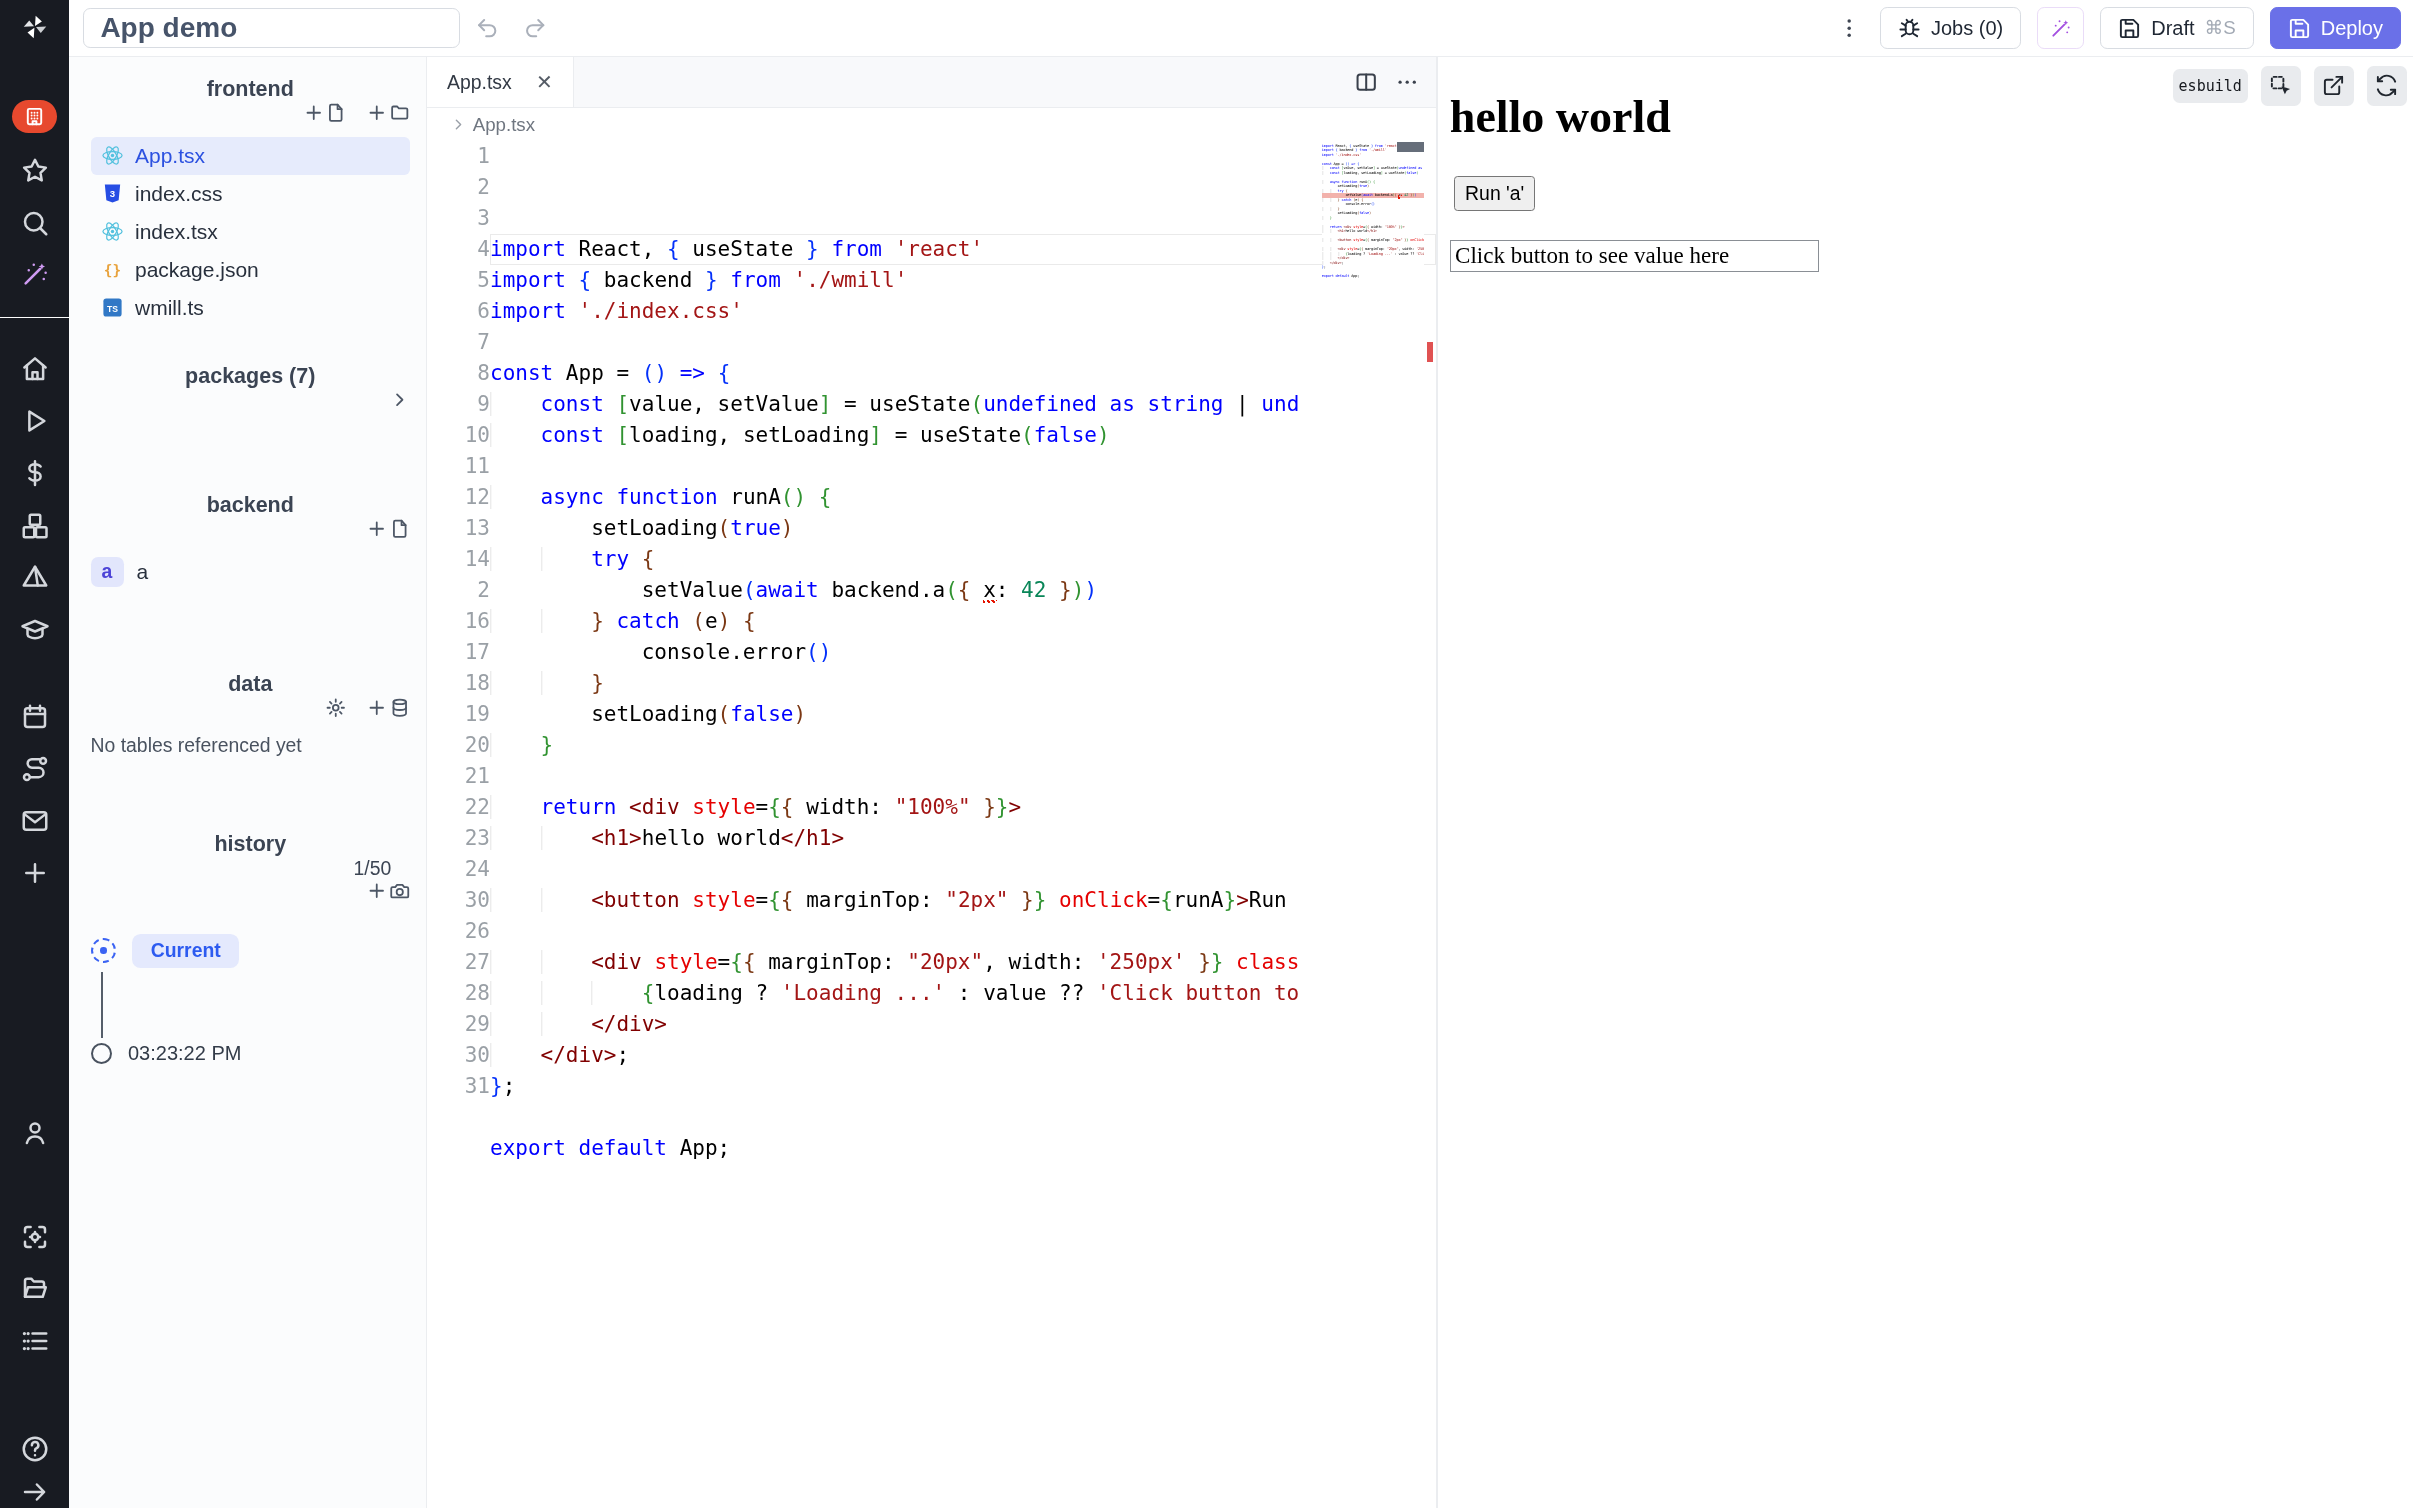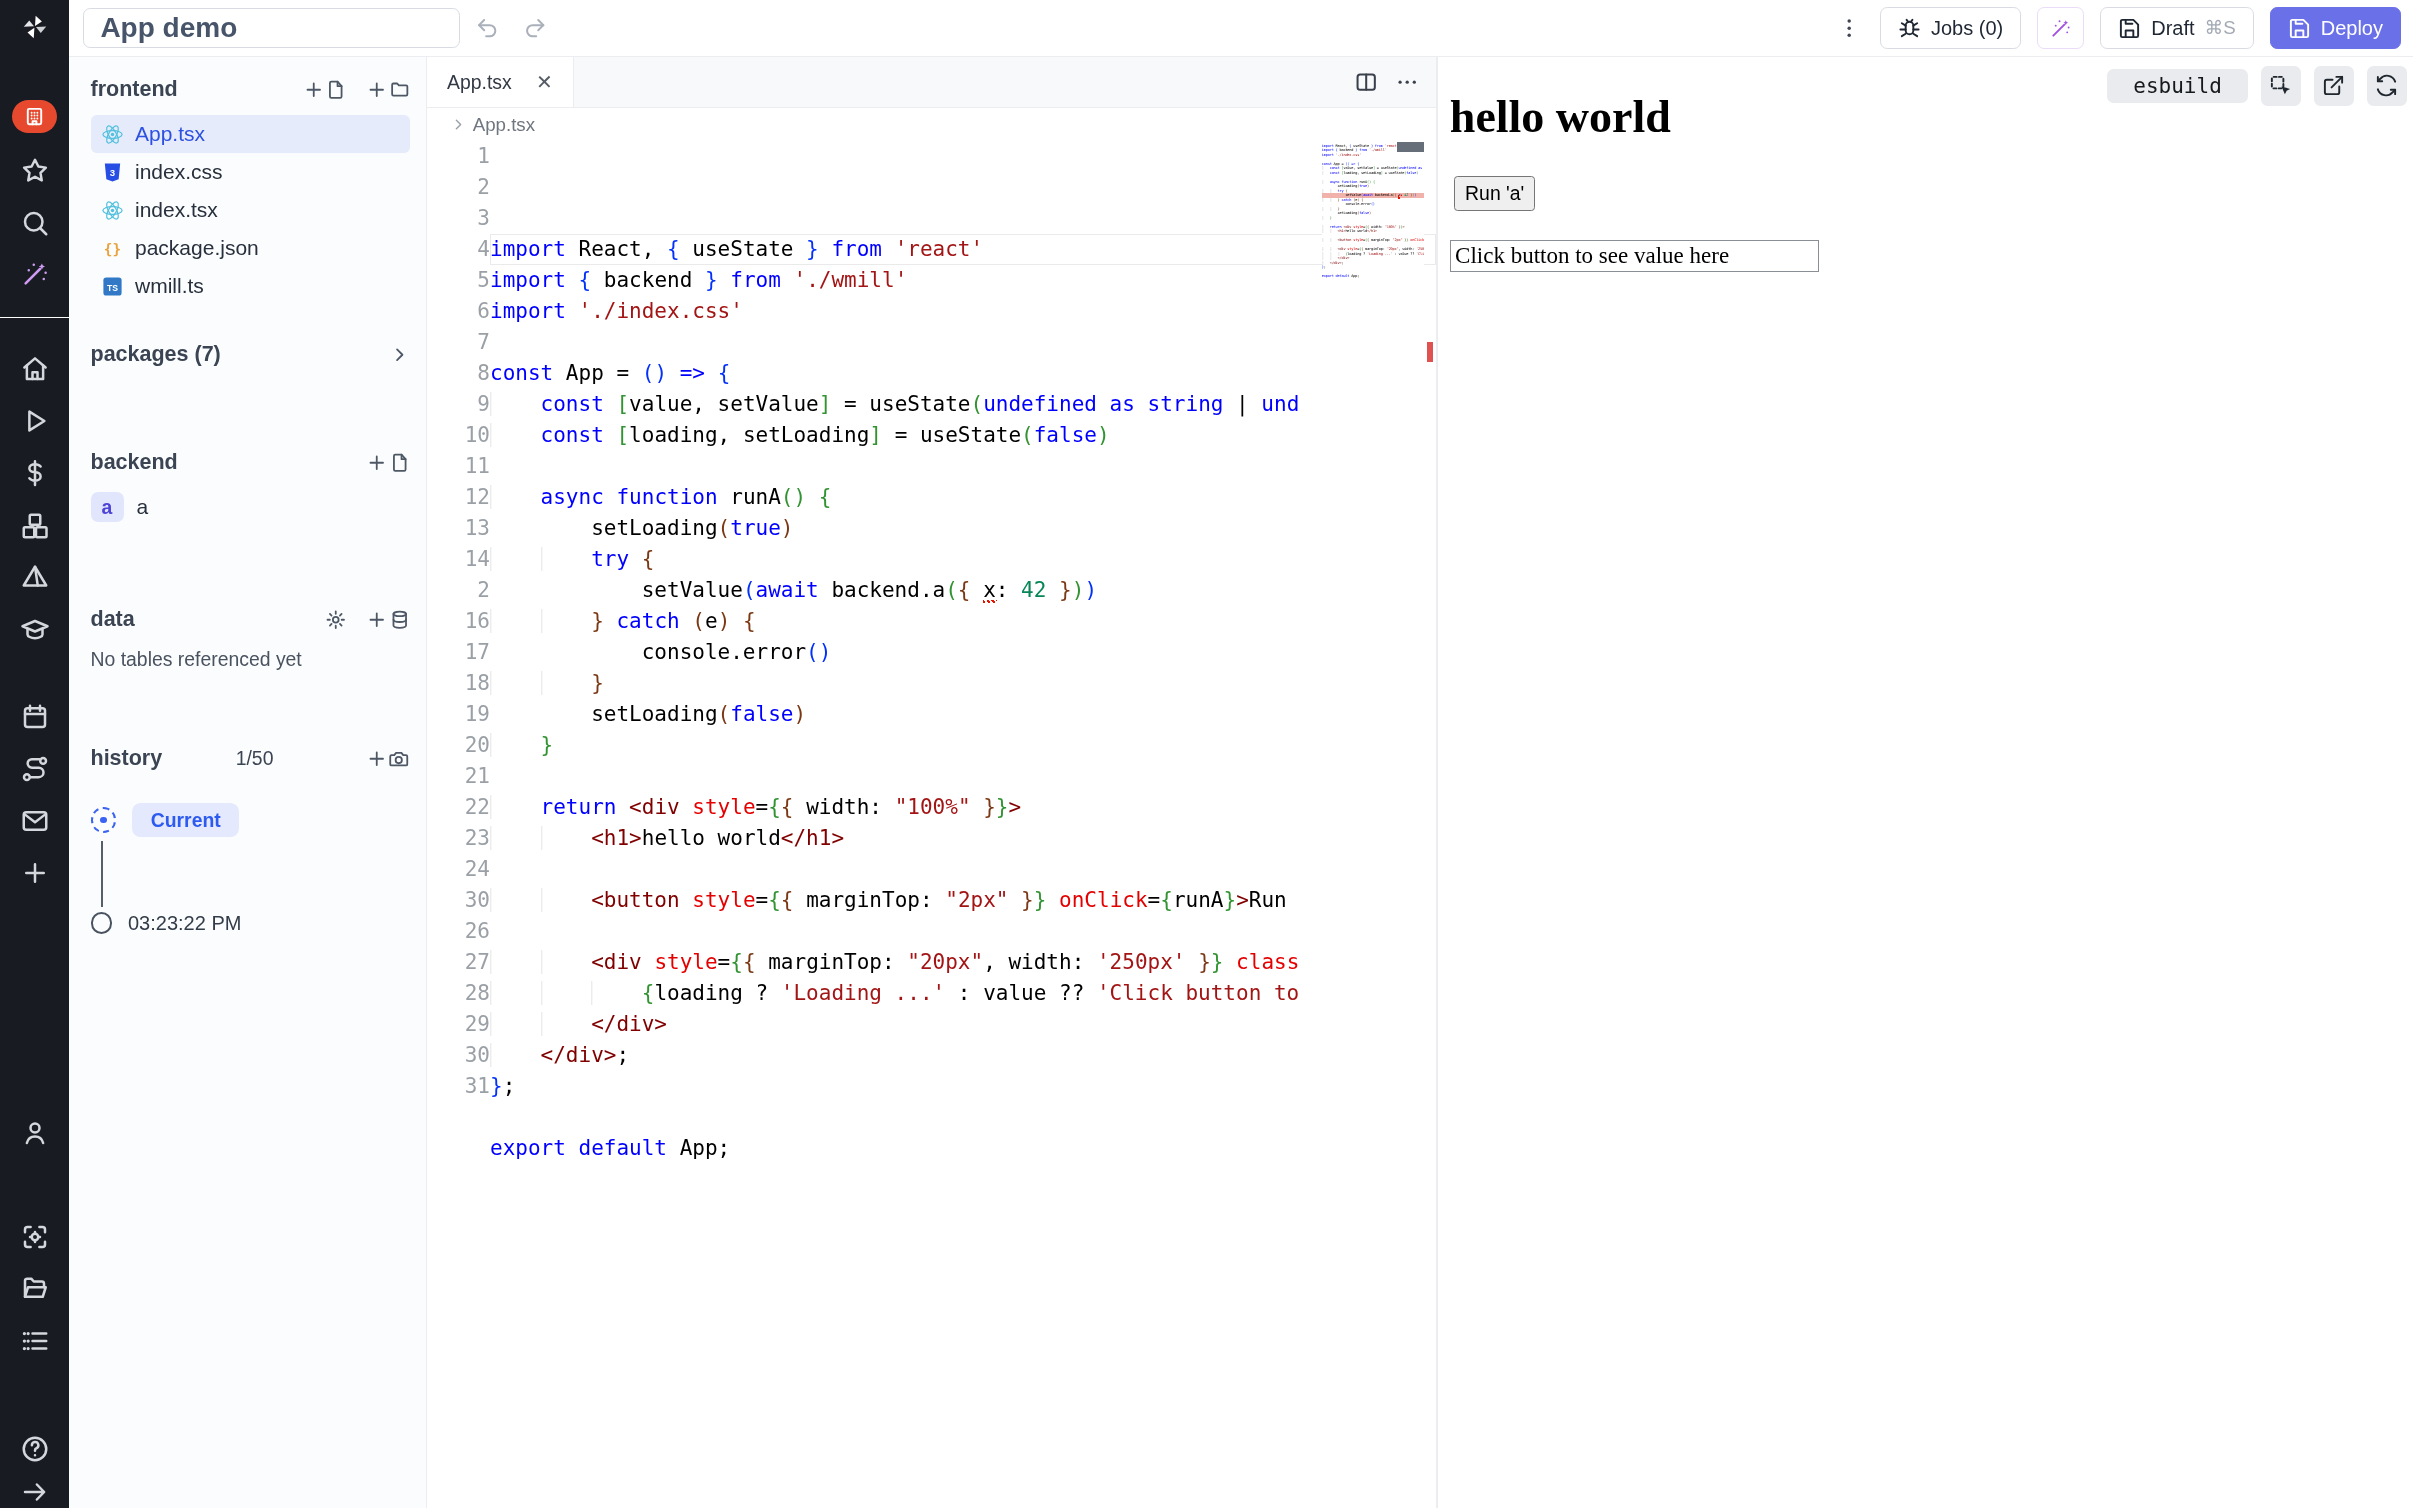--- a/index.html
+++ b/index.html
@@ -26,21 +26,21 @@
   .kebab{color:#3f4652;width:29px;display:flex;justify-content:center;cursor:pointer}
   .kebab svg{width:24.4px;height:24.4px}
   .hbtn{display:flex;align-items:center;gap:10px;height:42px;padding:0 17px;border:1.4px solid #d8dce2;border-radius:7.2px;background:#fff;color:#1f2733;font-size:20px;cursor:pointer;margin-left:16px;box-sizing:border-box}
   .hbtn svg{width:23px;height:23px}
   .hbtn .shortcut{color:#a2a9b4;font-size:18.7px}
   .hbtn.wand{width:47px;padding:0;justify-content:center;border-color:#eadcf8;color:#a34fe0}
   .hbtn.deploy{background:#6a70e8;border-color:#6a70e8;color:#fff;font-weight:500}
 
   
   .filepanel{position:absolute;left:69px;top:57px;width:358px;height:1451px;background:#fbfcfd;border-right:1.4px solid #ebedf0;box-sizing:border-box;padding:20px 16px 0 21.5px;}
-  .sechead{display:flex;align-items:center;font-size:21.5px;font-weight:700;color:#3b4453;margin-top:0;}
+  .sechead{display:flex;align-items:center;font-size:21.5px;font-weight:700;color:#3b4453;margin-top:0;flex-direction:column;}
   .sechead .acts{margin-left:auto;display:flex;align-items:center;gap:18.7px;color:#4d5766}
   .sechead .acts .act{display:flex;align-items:center;gap:1.4px;cursor:pointer}
   .sechead .acts svg{width:21.5px;height:21.5px}
   .filelist{margin-top:13px}
   .fitem{display:flex;align-items:center;gap:11.5px;height:38px;border-radius:5.7px;padding:0 10px;font-size:21px;color:#28303d;cursor:pointer}
   .fitem svg{width:23px;height:23px}
   .fitem.sel{background:#e6ebfc;color:#2c51e0;font-weight:500}
   .counter{font-size:19.4px;color:#3b4453;font-weight:400;margin-left:auto;margin-right:18.7px}
   .muted-line{font-size:19.4px;color:#49525f;margin-top:16px}
   .badge-a{display:inline-flex;align-items:center;justify-content:center;min-width:33px;height:30px;border-radius:7.2px;background:#e2e6fc;color:#4d44d7;font-size:19.4px;font-weight:600}
@@ -78,21 +78,21 @@
   
   .minimap{position:absolute;top:2.9px;right:12.2px;width:102px;height:862px;overflow:hidden;font-family:"DejaVu Sans Mono",monospace;font-size:3.6px;line-height:4.5px;white-space:pre;letter-spacing:-0.2px;background:#fff}
   .minimap .cl{height:4.5px;outline:none}
   .minimap .cl.mmerr{background:#f2b2ac}
   .mmslider{position:absolute;top:1.4px;right:12.2px;width:27px;height:9.3px;background:#4b5563;opacity:.85}
   .ruler-err{position:absolute;top:201px;right:2.9px;width:5.7px;height:20px;background:#e05252}
 
   
   .preview{position:absolute;left:1439px;top:57px;width:975px;height:1451px;background:#fff;}
   .ptopbar{position:absolute;top:8.6px;right:7.2px;display:flex;align-items:center;gap:13px}
-  .esbuild{height:34px;display:flex;align-items:center;padding:0 26px;background:#e9ebee;border-radius:6.5px;font-family:"DejaVu Sans Mono",monospace;font-size:21px;color:#15181d}
+  .esbuild{height:34px;display:flex;align-items:center;padding:0 6px;background:#e9ebee;border-radius:6.5px;font-family:"DejaVu Sans Mono",monospace;font-size:15px;color:#15181d}
   .pbtn{width:40px;height:40px;border-radius:6.5px;background:#e9ebee;display:flex;align-items:center;justify-content:center;color:#20262e;cursor:pointer}
   .pbtn svg{width:23px;height:23px}
   .pcontent{padding:0 0 0 10.8px;font-family:"Liberation Serif",serif;color:#000}
   .ph1{font-size:46px;font-weight:700;margin:33px 0 30px 0;font-family:"Liberation Serif",serif}
   .runbtn{font-family:"Liberation Sans",sans-serif;font-size:19.4px;color:#000;background:#efefef;border:1.4px solid #767676;border-radius:3.6px;padding:5px 10px;margin:2.9px 0 0 4.3px;cursor:pointer}
   .valuebox{margin-top:29px;width:359px;border:1.4px solid #8a8f95;padding:2.2px 4.3px;font-size:23px;font-family:"Liberation Serif",serif;box-sizing:content-box}
 </style>
 </head>
 <body>
 

